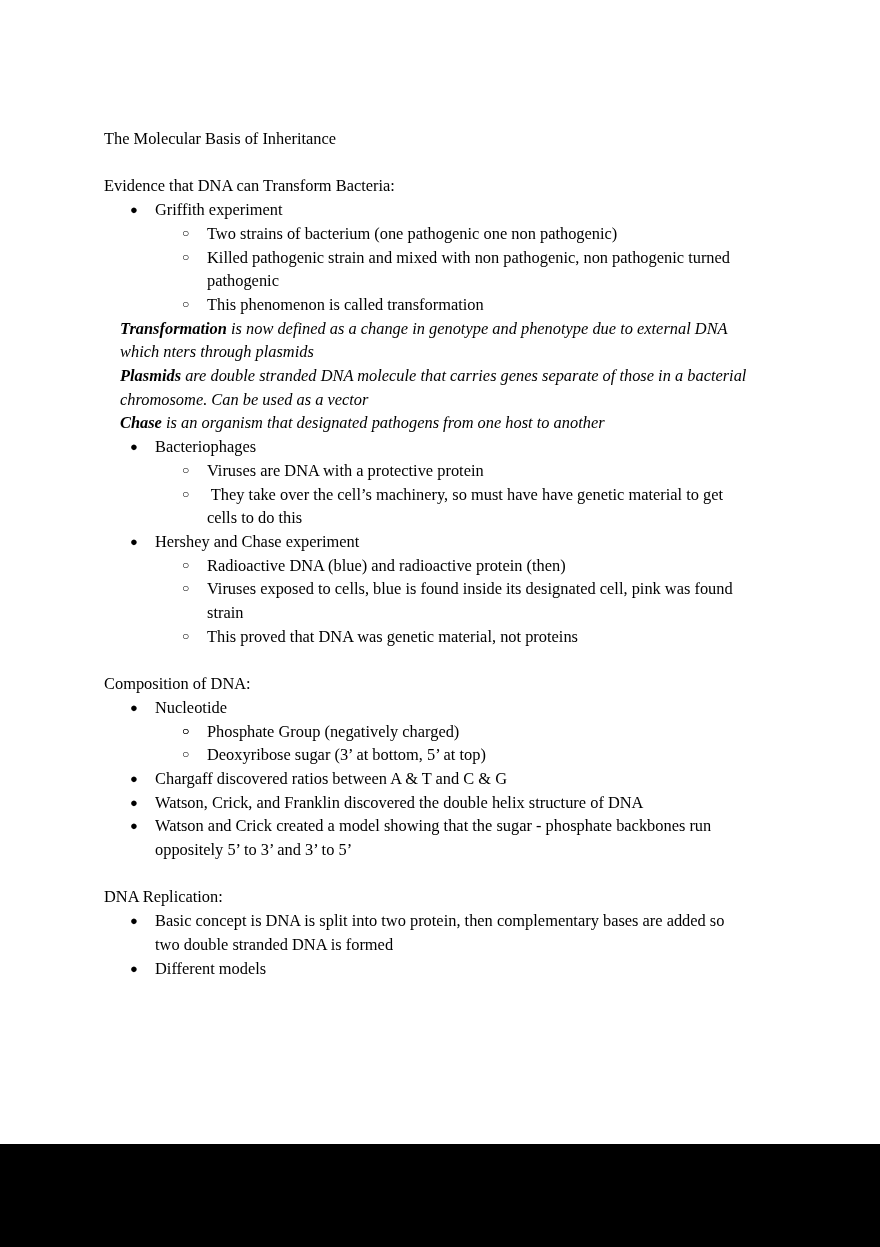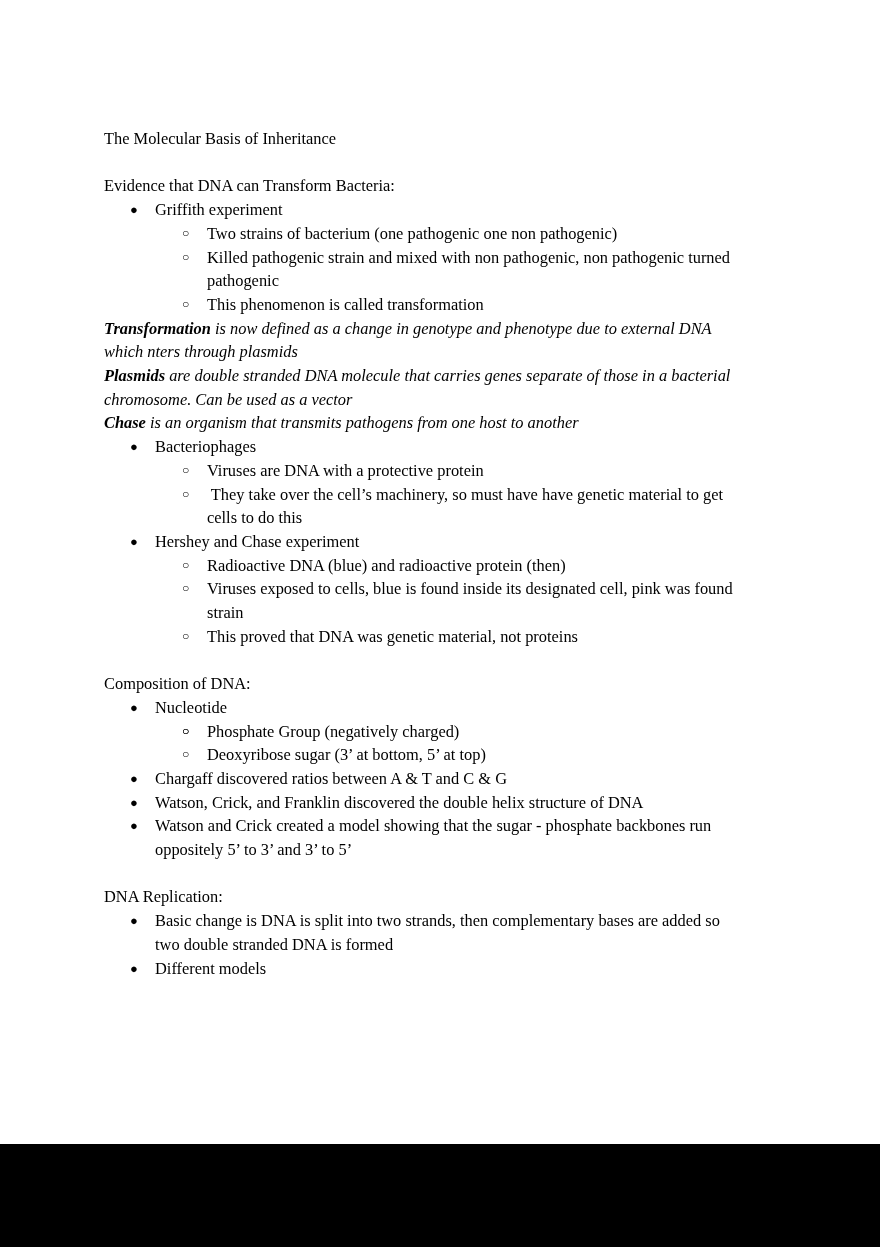--- a/index.html
+++ b/index.html
@@ -9,21 +9,21 @@
   }
   .page { position: absolute; left: 0; top: 0; width: 880px; height: 1144px; background: #fff; }
   .bottom-band { position: absolute; left: 0; top: 1144px; width: 880px; height: 103px; background: #000; }
   .content { position: absolute; left: 104px; top: 127px; width: 670px; font-size: 16.4px; line-height: 23.7px; }
   .line { margin: 0; padding: 0; }
   .blank { height: 23.7px; }
   .l1 { position: relative; padding-left: 51px; }
   .l2 { position: relative; padding-left: 103px; }
   .l1 .bullet { position: absolute; left: 26px; top: 0; font-size: 13px; }
   .l2 .bullet { position: absolute; left: 78px; top: 0; font-size: 12px; }
-  .italic { font-style: italic; }
+  .italic { font-style: italic; margin-left: 16px; }
   .bold { font-weight: bold; }
 </style>
 </head>
 <body>
 
 <div class="page">
   <div class="content">
 
     <p class="line">The Molecular Basis of Inheritance</p>
     <div class="blank"></div>
@@ -52,21 +52,21 @@
 
     <p class="line italic">
       <span class="bold">Transformation</span><span> is now defined as a change in genotype and phenotype due to external DNA</span>
     </p>
     <p class="line italic">which nters through plasmids</p>
     <p class="line italic">
       <span class="bold">Plasmids</span><span> are double stranded DNA molecule that carries genes separate of those in a bacterial</span>
     </p>
     <p class="line italic">chromosome. Can be used as a vector</p>
     <p class="line italic">
-      <span class="bold">Chase</span><span> is an organism that transmits pathogens from one host to another</span>
+      <span class="bold">Chase</span><span> is an organism that designated pathogens from one host to another</span>
     </p>
 
     <p class="line l1">
       <span class="bullet">●</span>
       <span>Bacteriophages</span>
     </p>
     <p class="line l2">
       <span class="bullet">○</span>
       <span>Viruses are DNA with a protective protein</span>
     </p>
@@ -130,21 +130,21 @@
     </p>
     <p class="line l1">
       <span>oppositely 5’ to 3’ and 3’ to 5’</span>
     </p>
 
     <div class="blank"></div>
 
     <p class="line">DNA Replication:</p>
     <p class="line l1">
       <span class="bullet">●</span>
-      <span>Basic change is DNA is split into two strands, then complementary bases are added so</span>
+      <span>Basic concept is DNA is split into two protein, then complementary bases are added so</span>
     </p>
     <p class="line l1">
       <span>two double stranded DNA is formed</span>
     </p>
     <p class="line l1">
       <span class="bullet">●</span>
       <span>Different models</span>
     </p>
 
   </div>

